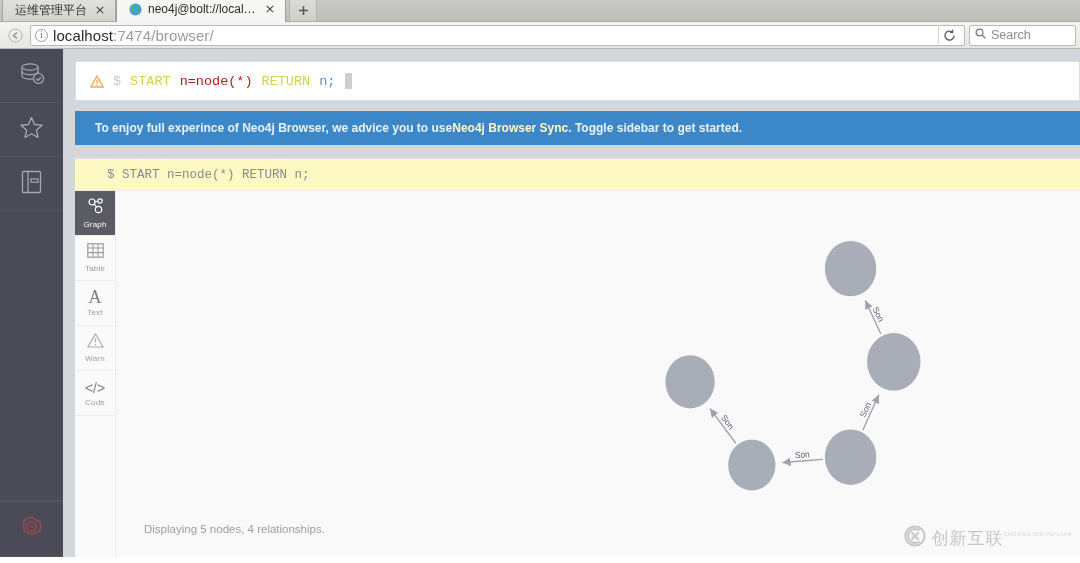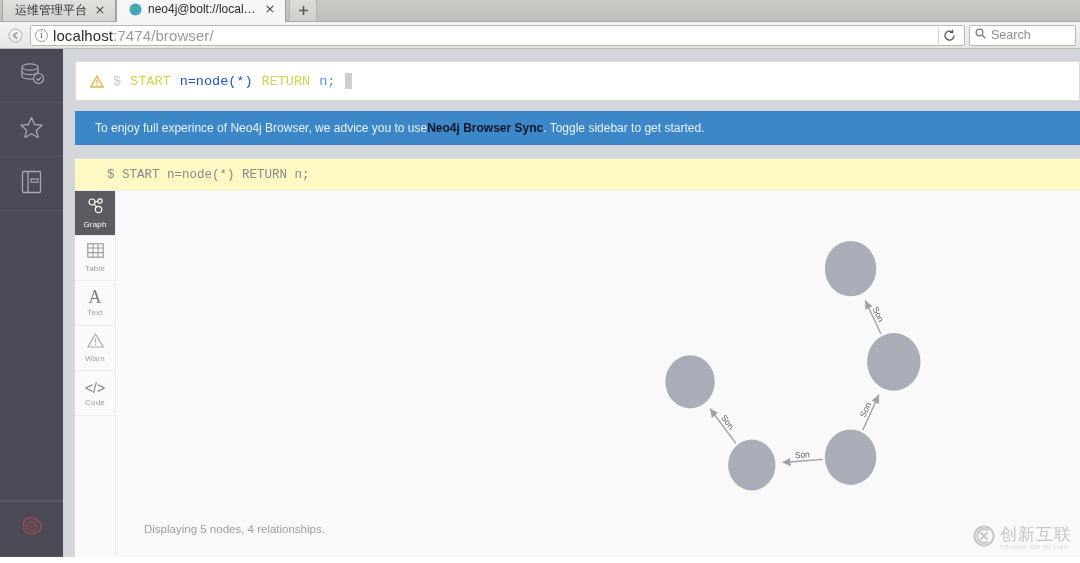--- a/index.html
+++ b/index.html
@@ -136,37 +136,38 @@
     height: 40px;
     display: flex; align-items: center;
     padding: 0 14px;
     gap: 9px;
     font-family: "Liberation Mono", monospace;
     font-size: 13.5px;
   }
   .warn-tri { width: 14px; height: 13px; flex: 0 0 14px; }
   .cy-prompt { color: #c7c7c7; }
   .cy-kw { color: #d1d34b; }
-  .cy-ident { color: #1d4ed8; }
+  .cy-ident { color: #b91c1c; }
   .cy-plain { color: #5b8fd6; }
   .cy-cursor {
     display: inline-block; width: 7px; height: 16px;
     background: #cfcfcf; vertical-align: -3px; margin-left: 1px;
   }
 
   .banner {
     margin: 10px 0 0 12px;
     background: #3b87c8;
     color: #eaf3fb;
     height: 34px;
     display: flex; align-items: center;
     padding: 0 20px;
     font-size: 12px;
-  }
-  .banner b { color: #0f172a; text-align: center; }
+    font-weight: bold;
+  }
+  .banner b { color: #fef9c3; text-align: center; }
 
   .result-card {
     margin: 13px 0 0 12px;
     background: #fff;
     border-top: 1px solid #e0e1e4;
     flex: 1 1 auto;
     display: flex; flex-direction: column;
     overflow: hidden;
   }
   .result-head {
@@ -204,21 +205,21 @@
   }
   .graph-status {
     position: absolute; left: 28px; bottom: 22px;
     font-size: 11.5px; color: #9b9da2;
   }
   .watermark {
     position: absolute; right: 8px; bottom: 6px;
     display: flex; align-items: center; gap: 5px;
     opacity: 0.55;
   }
-  .wm-text { display: flex; flex-direction: column; line-height: 1; }
+  .wm-text { display: flex; flex-direction: row; line-height: 1; }
   .wm-cn { font-size: 17px; color: #9b9da2; letter-spacing: 1px; font-family: "DejaVu Sans", sans-serif; }
   .wm-en { font-size: 5.5px; color: #b2b4b9; letter-spacing: 0.6px; margin-top: 2px; }
 </style>
 </head>
 <body>
 
 <div class="browser-chrome">
 
   <div class="tabstrip">
 

